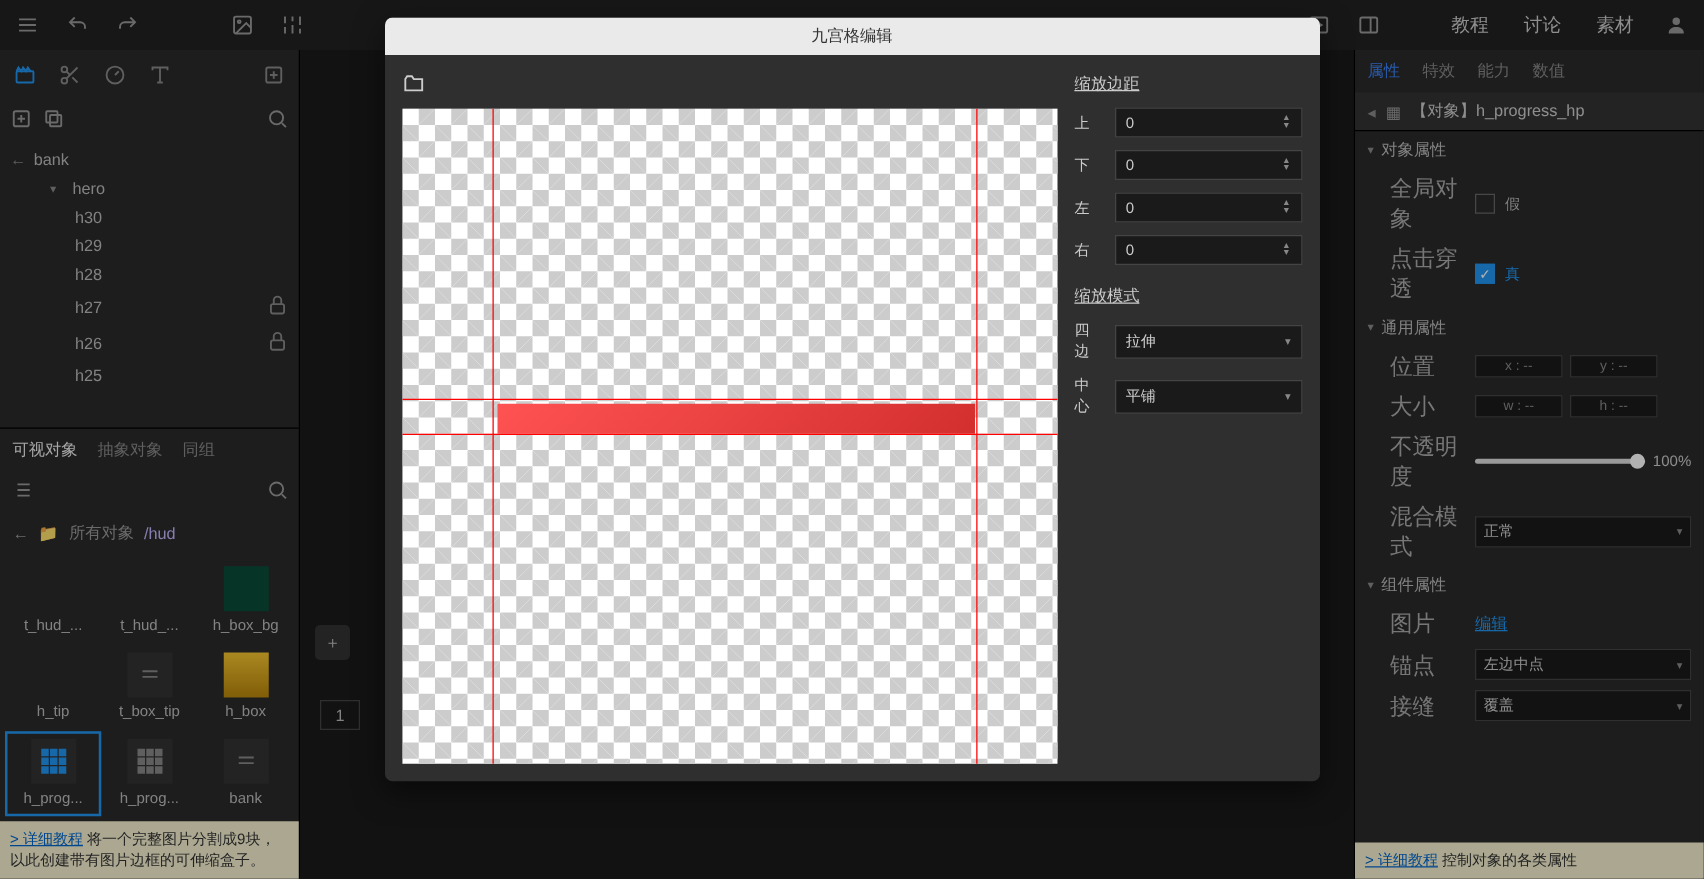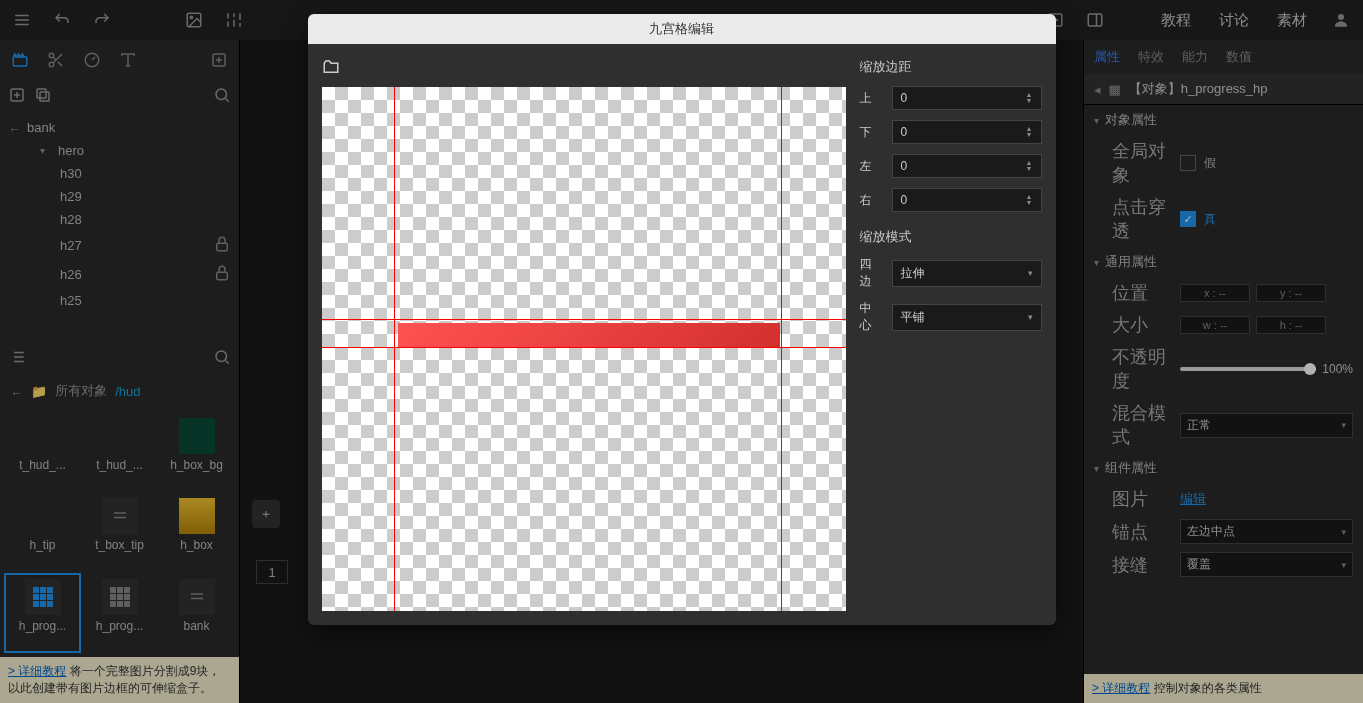--- a/index.html
+++ b/index.html
@@ -90,21 +90,21 @@
   border-top:1px solid #000;
 }
 .tabs-row .tab { color:#888; cursor:pointer; font-size:13px; }
 .tabs-row .tab.active { color:#eee; }
 
 .asset-header {
   display:flex; align-items:center; gap:8px;
   padding: 8px 10px;
   color:#999;
 }
-.asset-header .link { color:#0ea5e9; }
+.asset-header .link { color:#c4b5fd; }
 
 .asset-grid {
   flex:1;
   display:grid;
   grid-template-columns: repeat(3, 1fr);
   gap: 4px;
   padding: 6px;
   overflow-y:auto;
 }
 .asset-item {
@@ -255,21 +255,21 @@
 .nine-canvas .hline { position:absolute; left:0; right:0; height:1px; background:red; }
 .nine-canvas .red-bar {
   position:absolute;
   left:76px; right:66px; top:236px; height:24px;
   background:linear-gradient(135deg,#ff5252,#d32f2f);
 }
 .modal-right {
   flex:1; display:flex; flex-direction:column; gap:10px;
   color:#ccc;
 }
-.modal-right .section-label { font-size:13px; }
+.modal-right .section-label { font-size:13px;text-decoration:underline; }
 .modal-right .num-row {
   display:flex; align-items:center; gap:10px;
 }
 .modal-right .num-row .lbl { width:22px; font-size:12px; }
 .modal-right .num-input {
   flex:1; background:#1a1a1a; color:#ccc;
   border:1px solid #444; padding:4px 8px; font-size:12px;
   display:flex; justify-content:space-between; align-items:center;
 }
 .modal-right .num-input .spinner { display:flex; flex-direction:column; font-size:7px; color:#888; line-height:6px; cursor:pointer; }
@@ -452,20 +452,25 @@
                 <rect x="5" y="11" width="14" height="10" rx="2"></rect>
                 <path d="M8 11V7a4 4 0 018 0v4"></path>
               </svg></span>
           </div>
           <div class="tree-row indent2">
             <span>h25</span>
           </div>
         </div>
     </div>
 
+    <div class="tabs-row">
+      <div class="tab active">可视对象</div>
+      <div class="tab">抽象对象</div>
+      <div class="tab">同组</div>
+    </div>
 
     <div class="tree-header">
       <span class="plus">
         <svg viewBox="0 0 24 24" fill="none" stroke="currentColor" stroke-width="2">
             <line x1="8" y1="6" x2="21" y2="6"></line>
             <line x1="8" y1="12" x2="21" y2="12"></line>
             <line x1="8" y1="18" x2="21" y2="18"></line>
           </svg>
       </span>
       <span class="search-ic">

